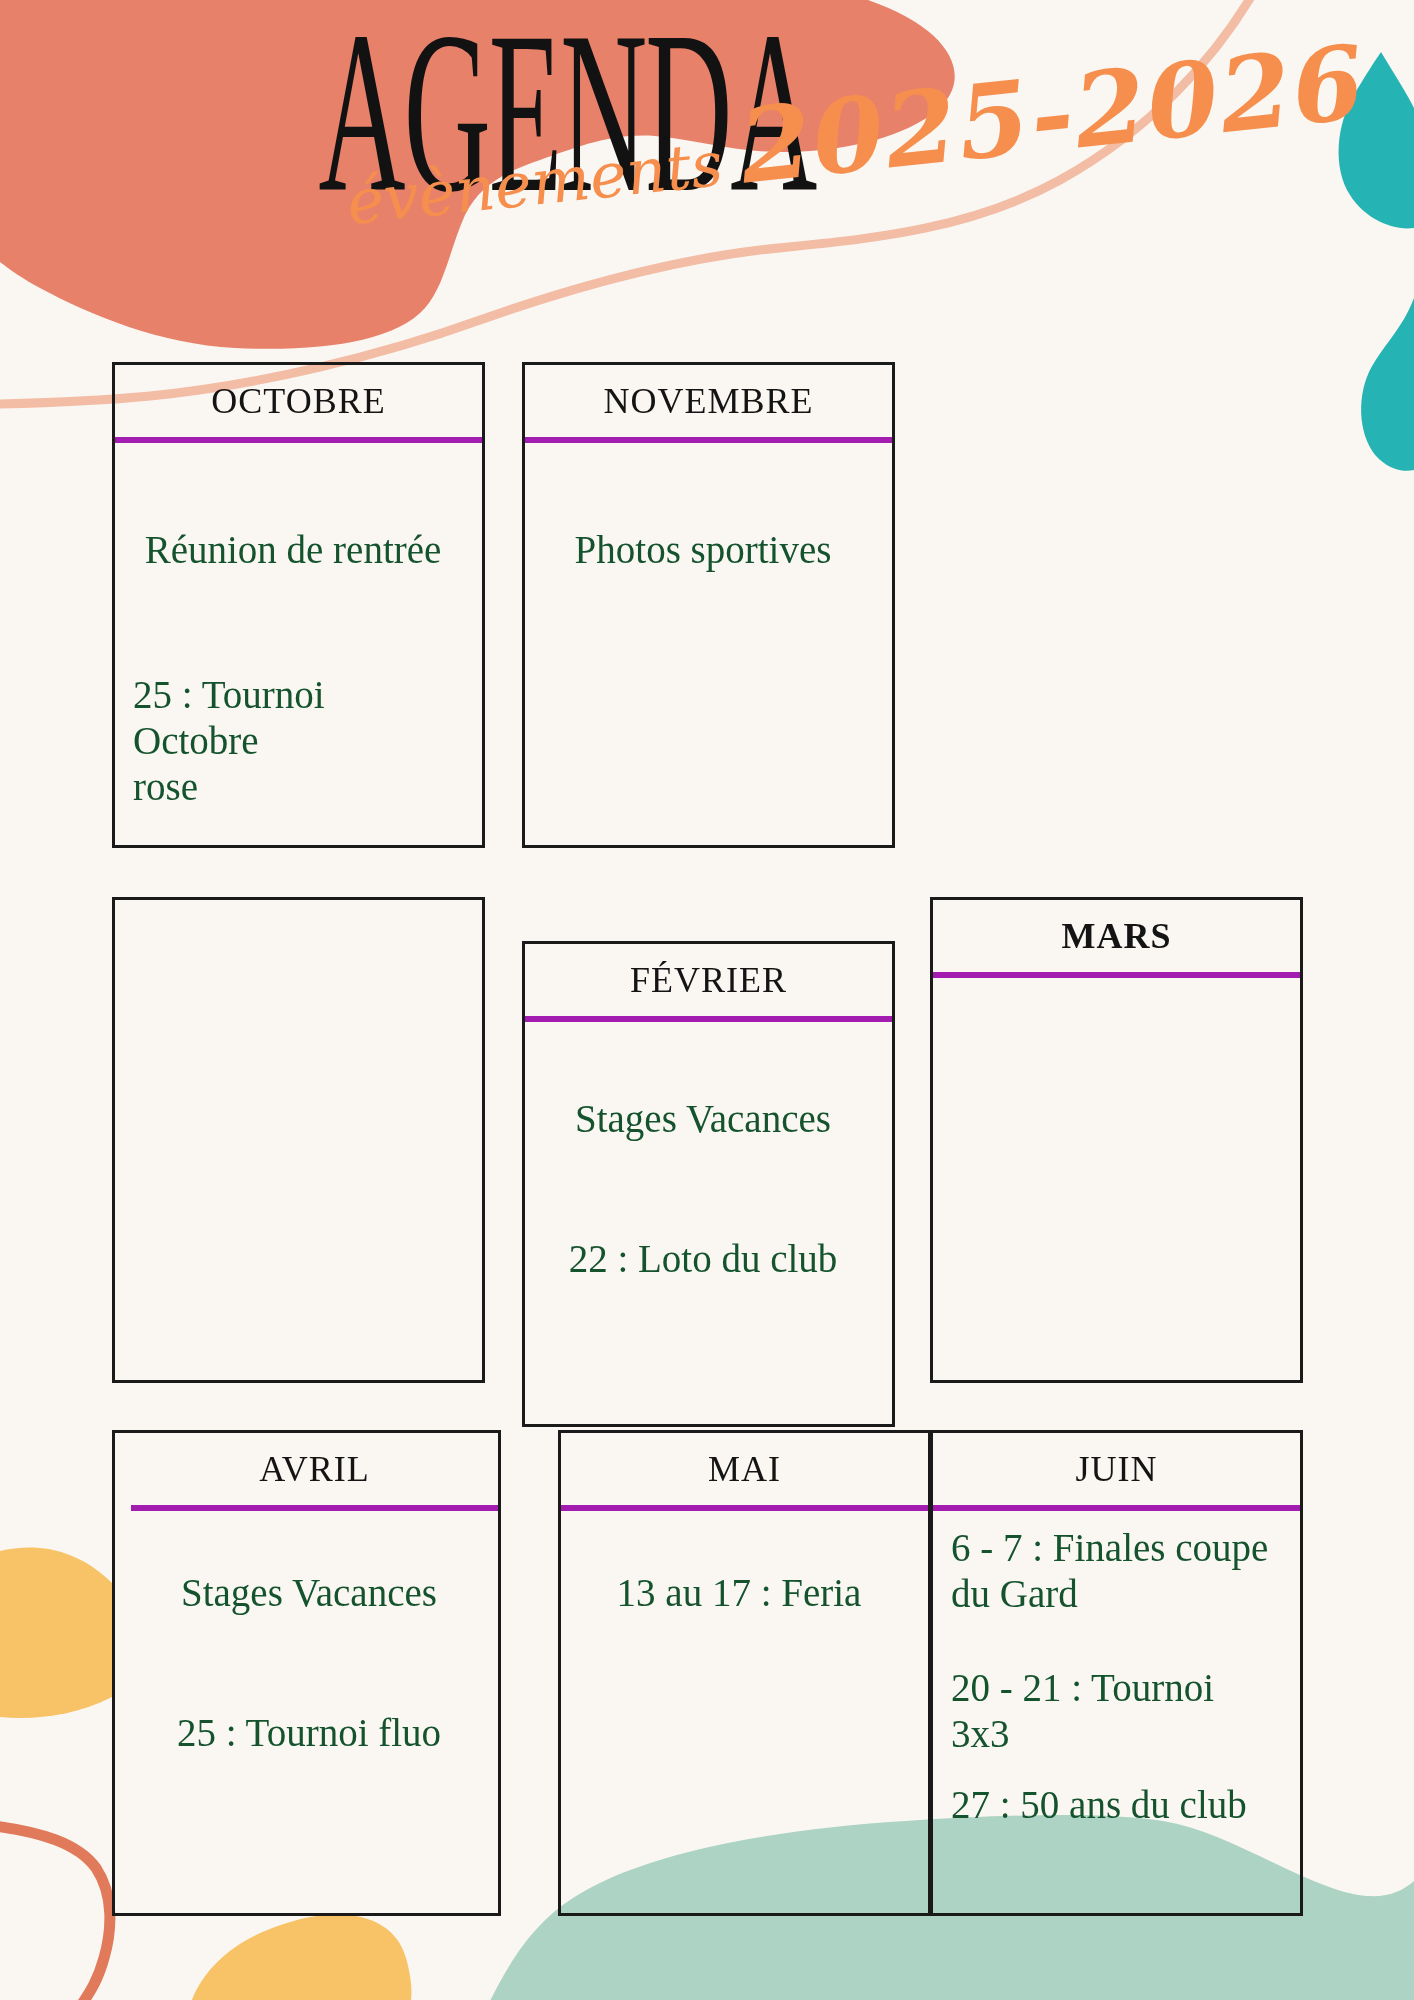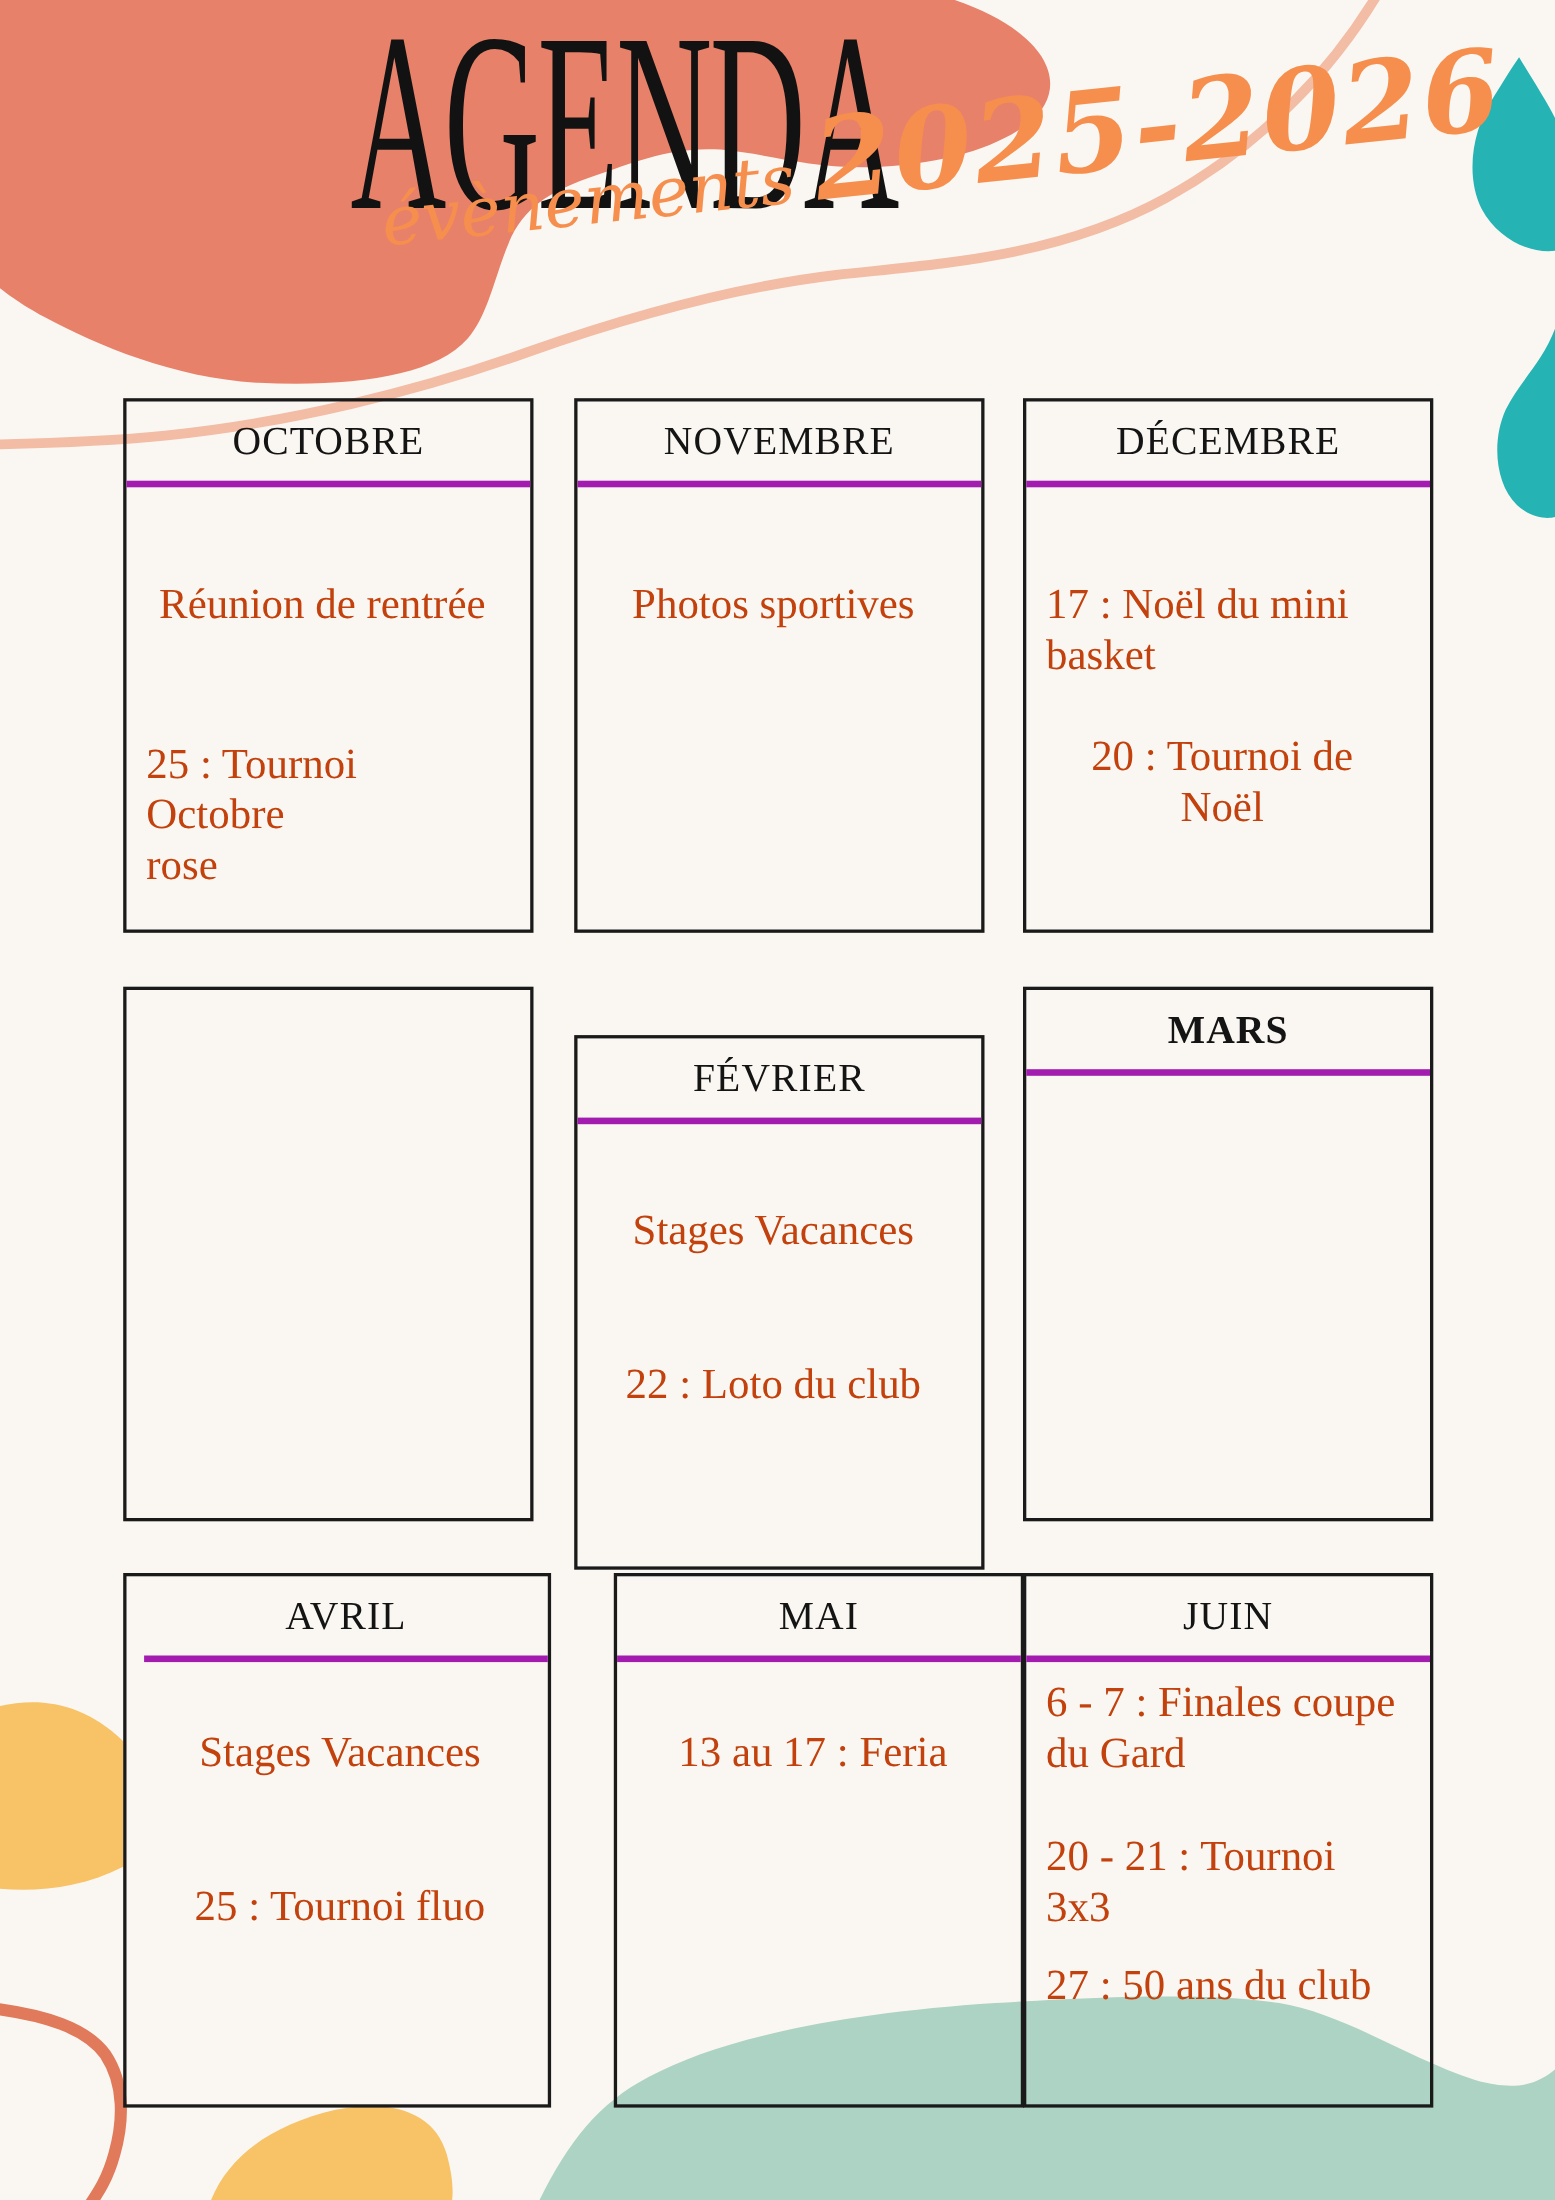--- a/index.html
+++ b/index.html
@@ -57,21 +57,21 @@
     color:#141414;
   }
   .box .body{position:relative;height:402px;}
   .event{
     position:absolute;
     left:0; right:11px;
     padding:0 18px;
     font-size:39px;
     line-height:46px;
     white-space:pre-line;
-    color:#c2410c;
+    color:#14532d;
   }
   .event.center{text-align:center;}
   .event.left{text-align:left;}
 
   
   #box-oct{left:112px;top:362px;}  #box-nov{left:522px;top:362px;}  #box-dec{left:930px;top:362px;}
   #box-jan{left:112px;top:897px;}  #box-fev{left:522px;top:897px;margin-top:44px;}  #box-mar{left:930px;top:897px;font-weight:bold;}
   #box-avr{left:112px;top:1430px;padding-left:16px;} #box-mai{left:522px;top:1430px;margin-left:36px;} #box-jun{left:930px;top:1430px;}
 </style>
 </head>
@@ -112,27 +112,20 @@
     </div>
   </div>
 
   <div class="box" id="box-nov">
     <div class="hdr">NOVEMBRE</div>
     <div class="body">
       <div class="event center" style="top:84px">Photos sportives</div>
     </div>
   </div>
 
-  <div class="box" id="box-dec">
-    <div class="hdr">DÉCEMBRE</div>
-    <div class="body">
-      <div class="event left" style="top:84px">17 : Noël du mini basket</div>
-      <div class="event center" style="top:222px">20 : Tournoi de Noël</div>
-    </div>
-  </div>
 
   <div class="box" id="box-jan">
     <div class="body"></div>
   </div>
 
   <div class="box" id="box-fev">
     <div class="hdr">FÉVRIER</div>
     <div class="body">
       <div class="event center" style="top:74px">Stages Vacances</div>
       <div class="event center" style="top:214px">22 : Loto du club</div>

